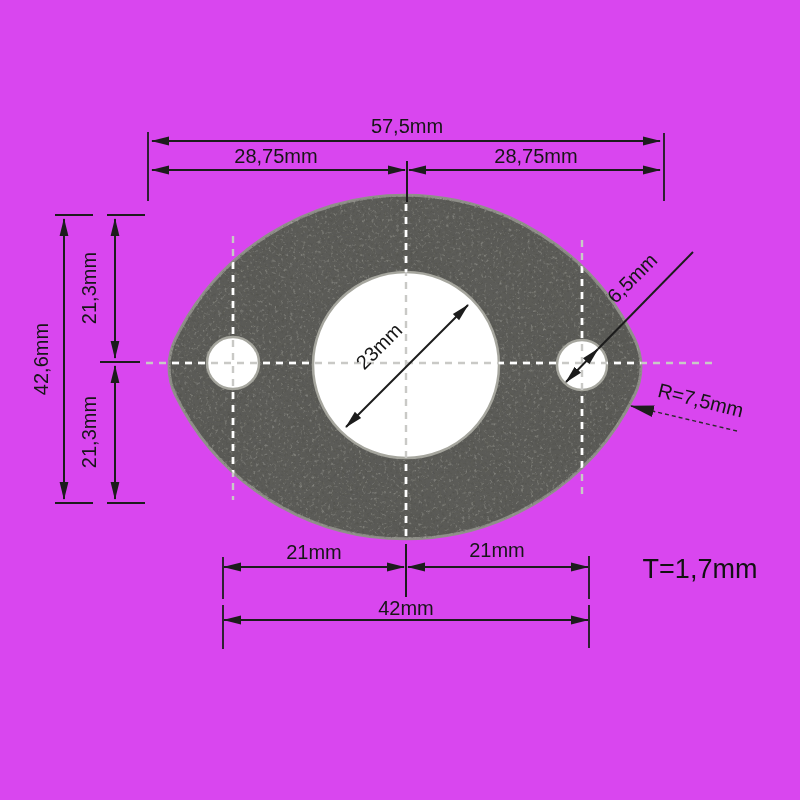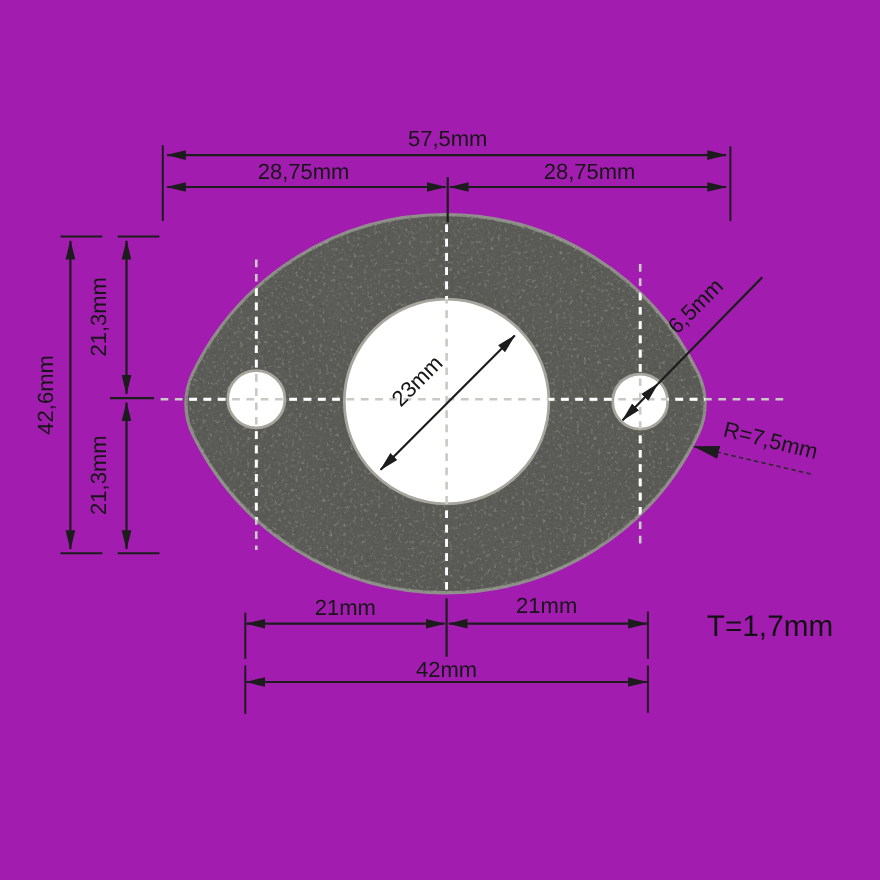--- a/index.html
+++ b/index.html
@@ -1,21 +1,21 @@
 <!DOCTYPE html>
 <html><head>
 <meta charset="utf-8">
 <style>
   html,body{
     margin:0; padding:0; background:#ffffff;
   }
   .stage{
     position:relative;
     width:800px; height:800px;
-    background:#a21caf;
+    background:#d946ef;
     font-family:"Liberation Sans", sans-serif;
     overflow:hidden;
   }
   svg{ display:block; }
   .dim-text{
     font-family:"Liberation Sans", sans-serif;
     font-size:20px;
     fill:#161616;
   }
   .dim-text-big{

